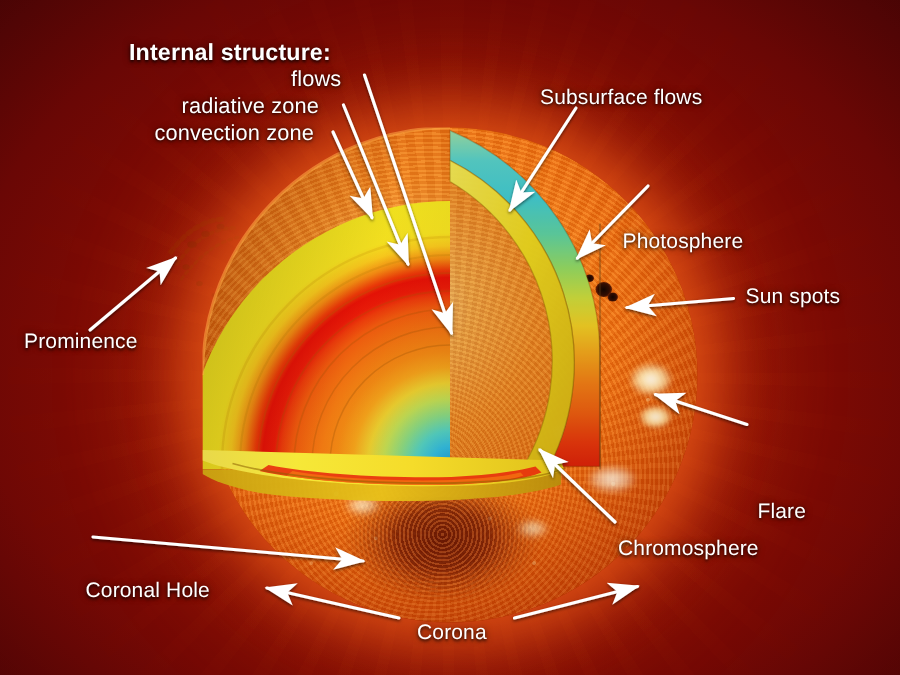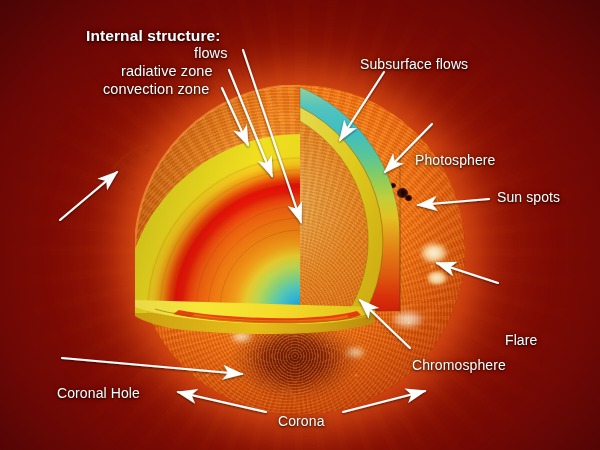--- a/index.html
+++ b/index.html
@@ -354,14 +354,15 @@
   <div class="label small" style="left:121px;top:63px;">radiative zone</div>
   <div class="label small" style="left:103px;top:81px;">convection zone</div>
 
   <div class="label" style="left:360px;top:56px;">Subsurface flows</div>
   <div class="label" style="left:415px;top:120px;margin-top:32px;">Photosphere</div>
   <div class="label" style="left:497px;top:189px;">Sun spots</div>
   <div class="label" style="left:505px;top:288px;margin-top:44px;">Flare</div>
   <div class="label" style="left:412px;top:357px;text-align:right;">Chromosphere</div>
   <div class="label" style="left:57px;top:341px;margin-top:44px;">Coronal Hole</div>
   <div class="label" style="left:278px;top:413px;">Corona</div>
+  <div class="label" style="left:16px;top:219px;">Prominence</div>
 
 </div>
 
 </body></html>

